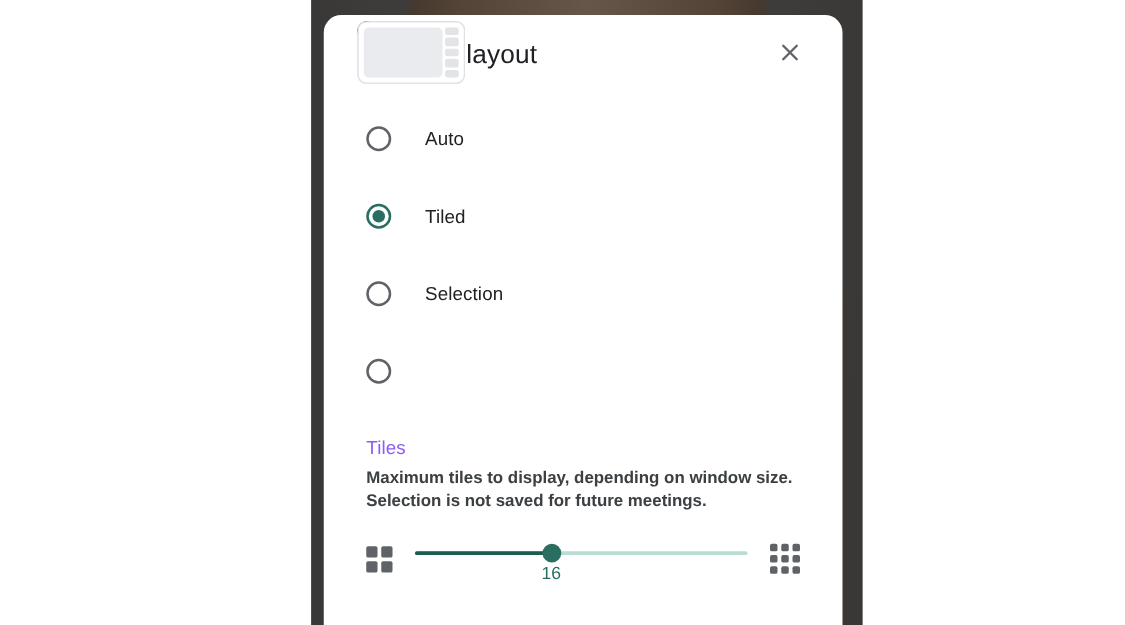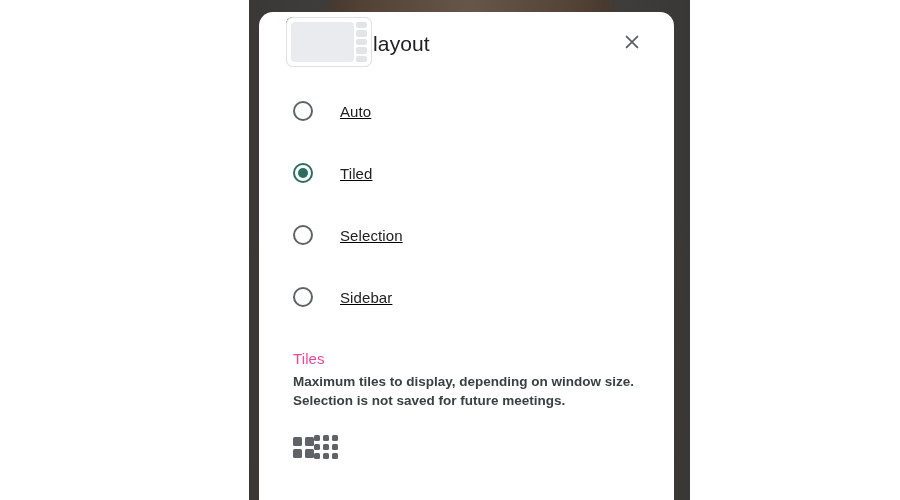--- a/index.html
+++ b/index.html
@@ -59,21 +59,20 @@
     cursor: pointer; background: transparent; border: none;
   }
   .close-btn svg { display:block; }
 
   
   .options { margin-top: 24px; }
   .opt-row {
     display: flex; align-items: center;
     height: 62px;
     cursor: pointer;
-    text-decoration: underline;
   }
   .radio {
     width: 20px; height: 20px; border-radius: 50%;
     border: 2px solid #5f6368;
     flex: 0 0 auto;
     position: relative;
   }
   .radio.sel { border-color: #2a6e61; }
   .radio.sel::after {
     content: ""; position: absolute;
@@ -125,21 +124,21 @@
   
   .side-card { left: 0; top: 0; width: 86px; height: 50px; }
   .side-main { position:absolute; left:4px; top:4px; right:17px; bottom:4px;
     background:#e9ebee; border-radius:4px; }
   .side-rail { position:absolute; right:4px; top:4px; bottom:4px; width:11px;
     display:flex; flex-direction:column; gap:2px; }
   .side-rail i { flex:1 1 0; background:#e2e4e8; border-radius:2px; display:block; }
 
   
   .tiles-sec { margin-top: 22px; }
-  .tiles-title { font-size: 15px; color: #ec4899; letter-spacing:.1px; }
+  .tiles-title { font-size: 15px; color: #8b5cf6; letter-spacing:.1px; }
   .tiles-desc { font-size: 13.5px; color: #3c4043; line-height: 19px; margin-top: 5px; font-weight: bold; }
 
   .slider-row { display: flex; align-items: center; margin-top: 20px; height: 34px; }
   .mini-grid { flex: 0 0 auto; display: grid; gap: 3px; }
   .mini-grid b { display:block; background:#5f6368; border-radius:1.5px; }
   .mg2 { grid-template-columns: repeat(2, 9px); grid-template-rows: repeat(2, 9px); }
   .mg3 { grid-template-columns: repeat(3, 6px); grid-template-rows: repeat(3, 6px); gap:3px; }
 
   .slider {
     position: relative; flex: 1 1 auto; height: 34px;
@@ -262,21 +261,20 @@
         <span class="opt-label">Selection</span>
         <span class="thumb">
           <span class="card spot-card">
               <i></i>
             </span>
         </span>
       </div>
 
       <div class="opt-row">
         <span class="radio"></span>
-        <span class="opt-label">Sidebar</span>
         <span class="thumb">
           <span class="card side-card">
             <span class="side-main"></span>
             <span class="side-rail">
                 <i></i>
                 <i></i>
                 <i></i>
                 <i></i>
                 <i></i>
               </span>
@@ -294,20 +292,26 @@
       </div>
 
       <div class="slider-row">
         <span class="mini-grid mg2">
           <b></b>
             <b></b>
             <b></b>
             <b></b>
         </span>
 
+        <span class="slider">
+          <span class="track"></span>
+          <span class="track-fill" id="sfill" style="width: 41%;"></span>
+          <span class="thumb" id="sthumb" style="left: 41%;"></span>
+          <span class="slider-value" id="sval" style="left: 41%;">16</span>
+        </span>
 
         <span class="mini-grid mg3">
           <b></b>
             <b></b>
             <b></b>
             <b></b>
             <b></b>
             <b></b>
             <b></b>
             <b></b>

